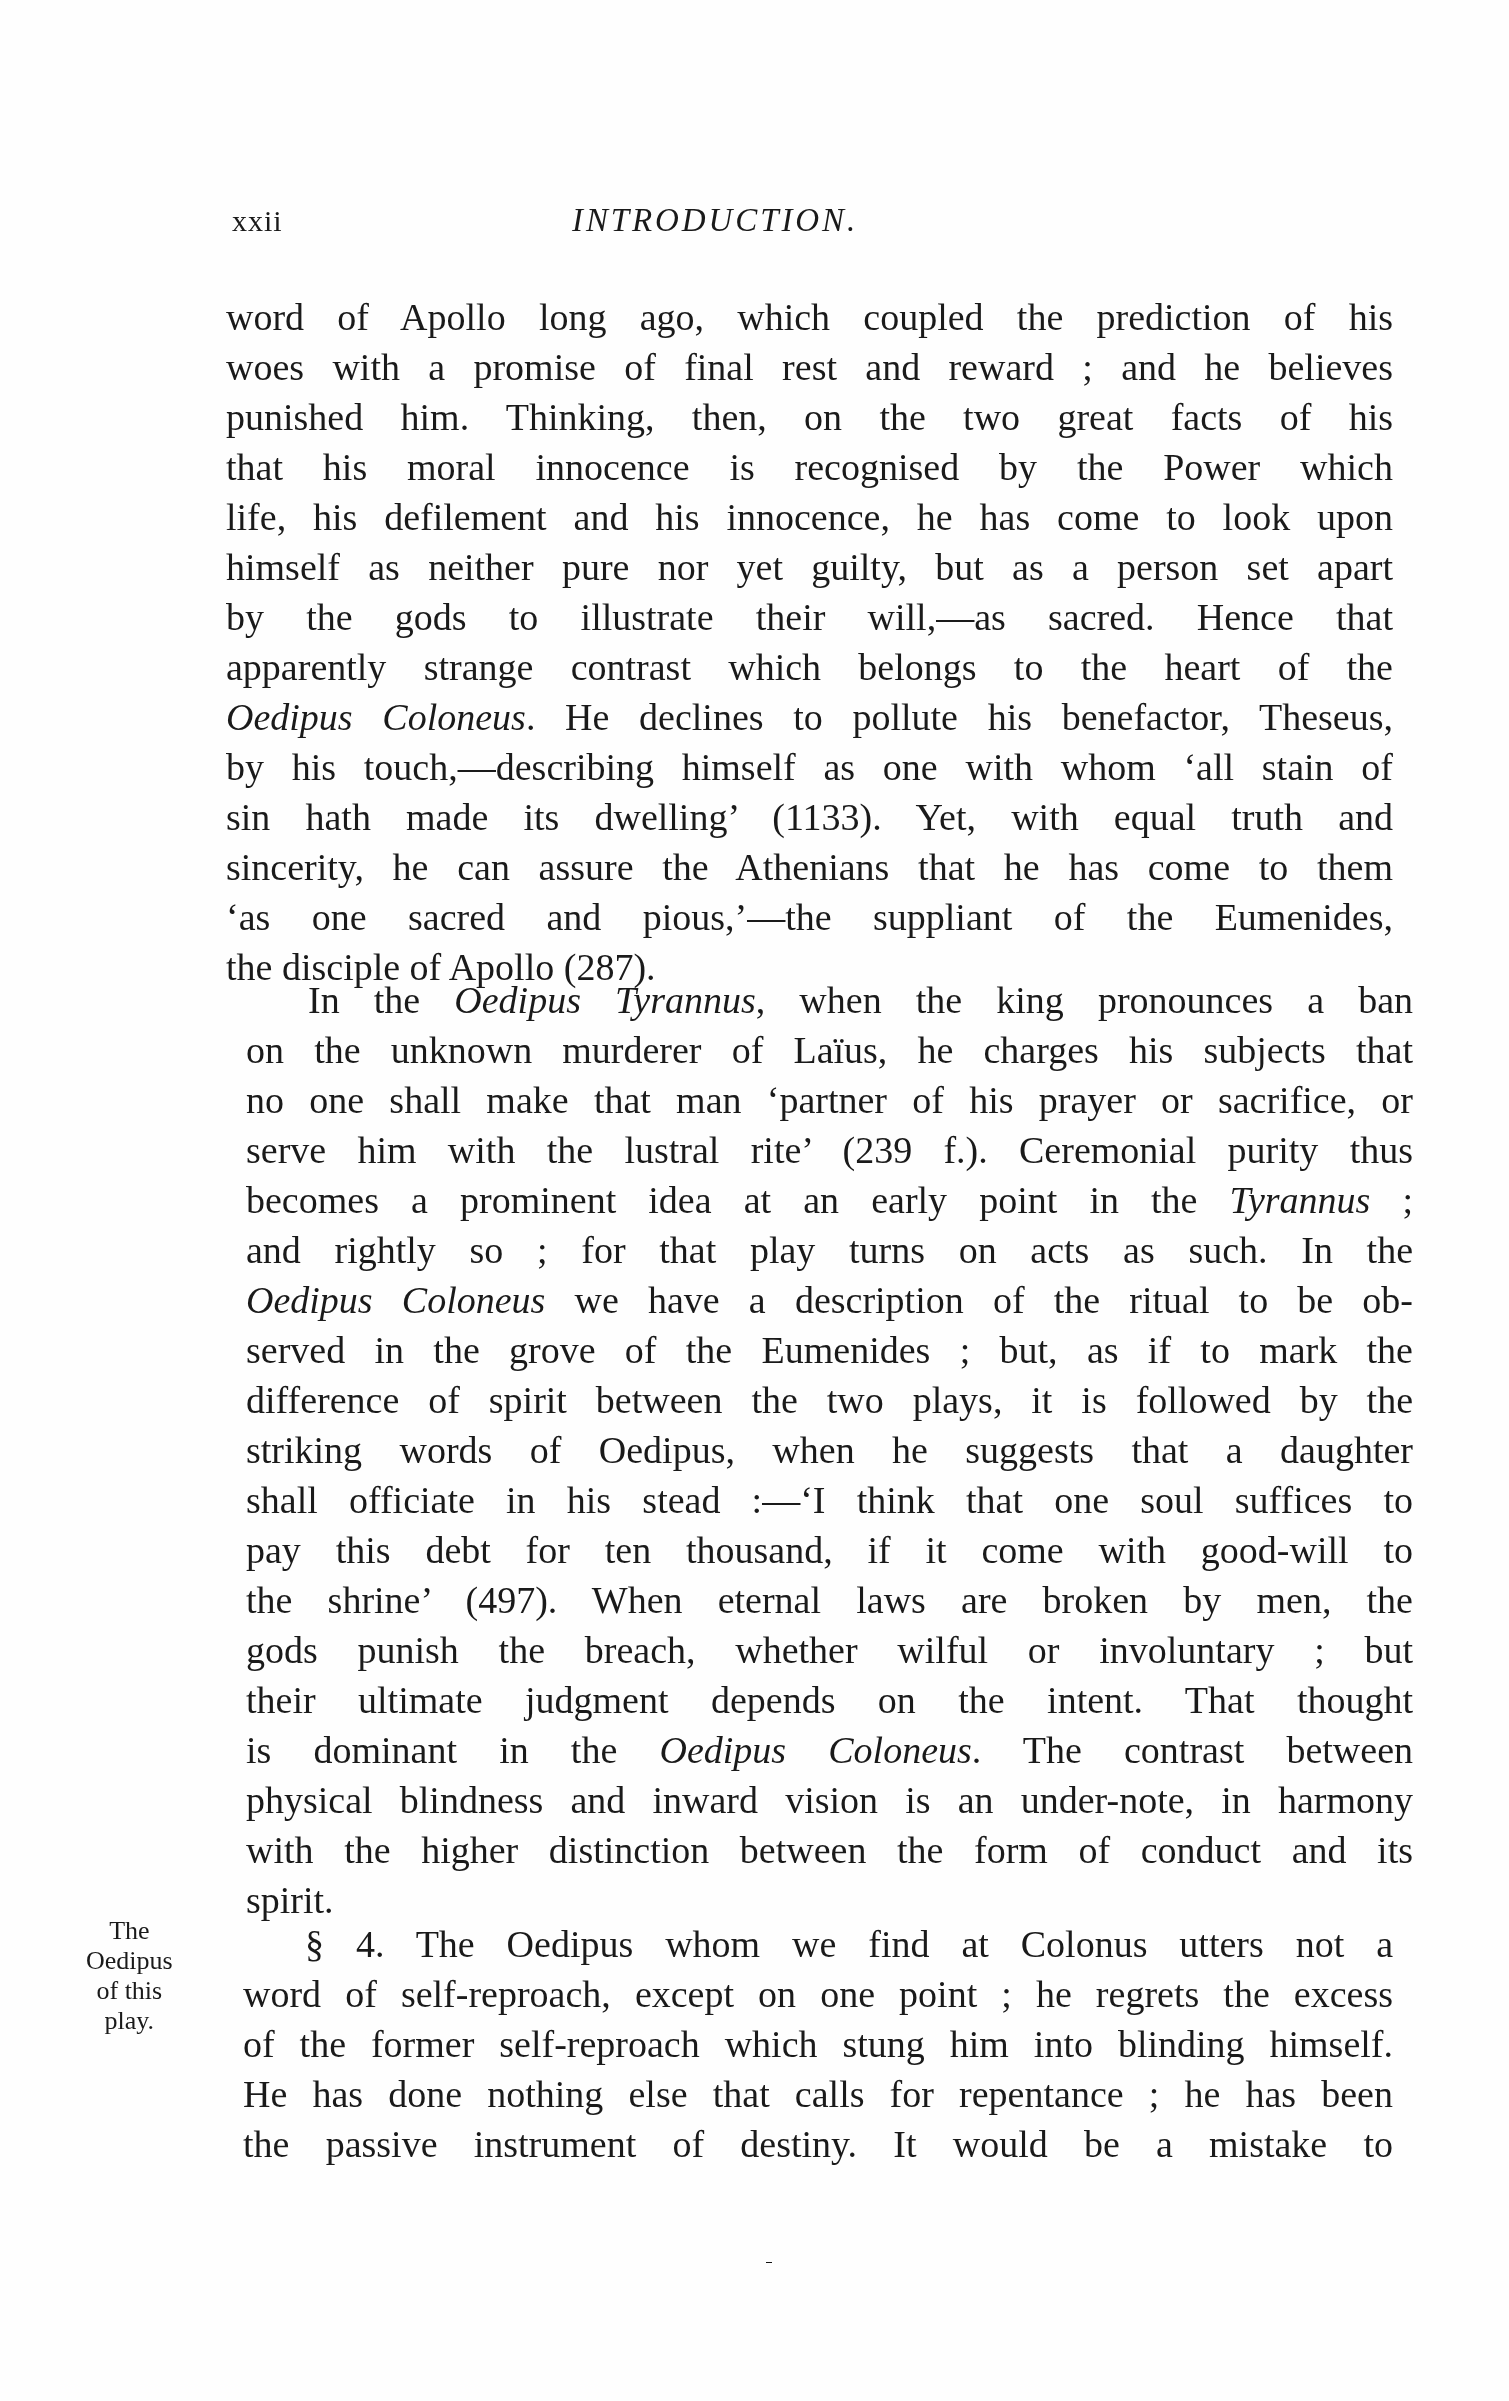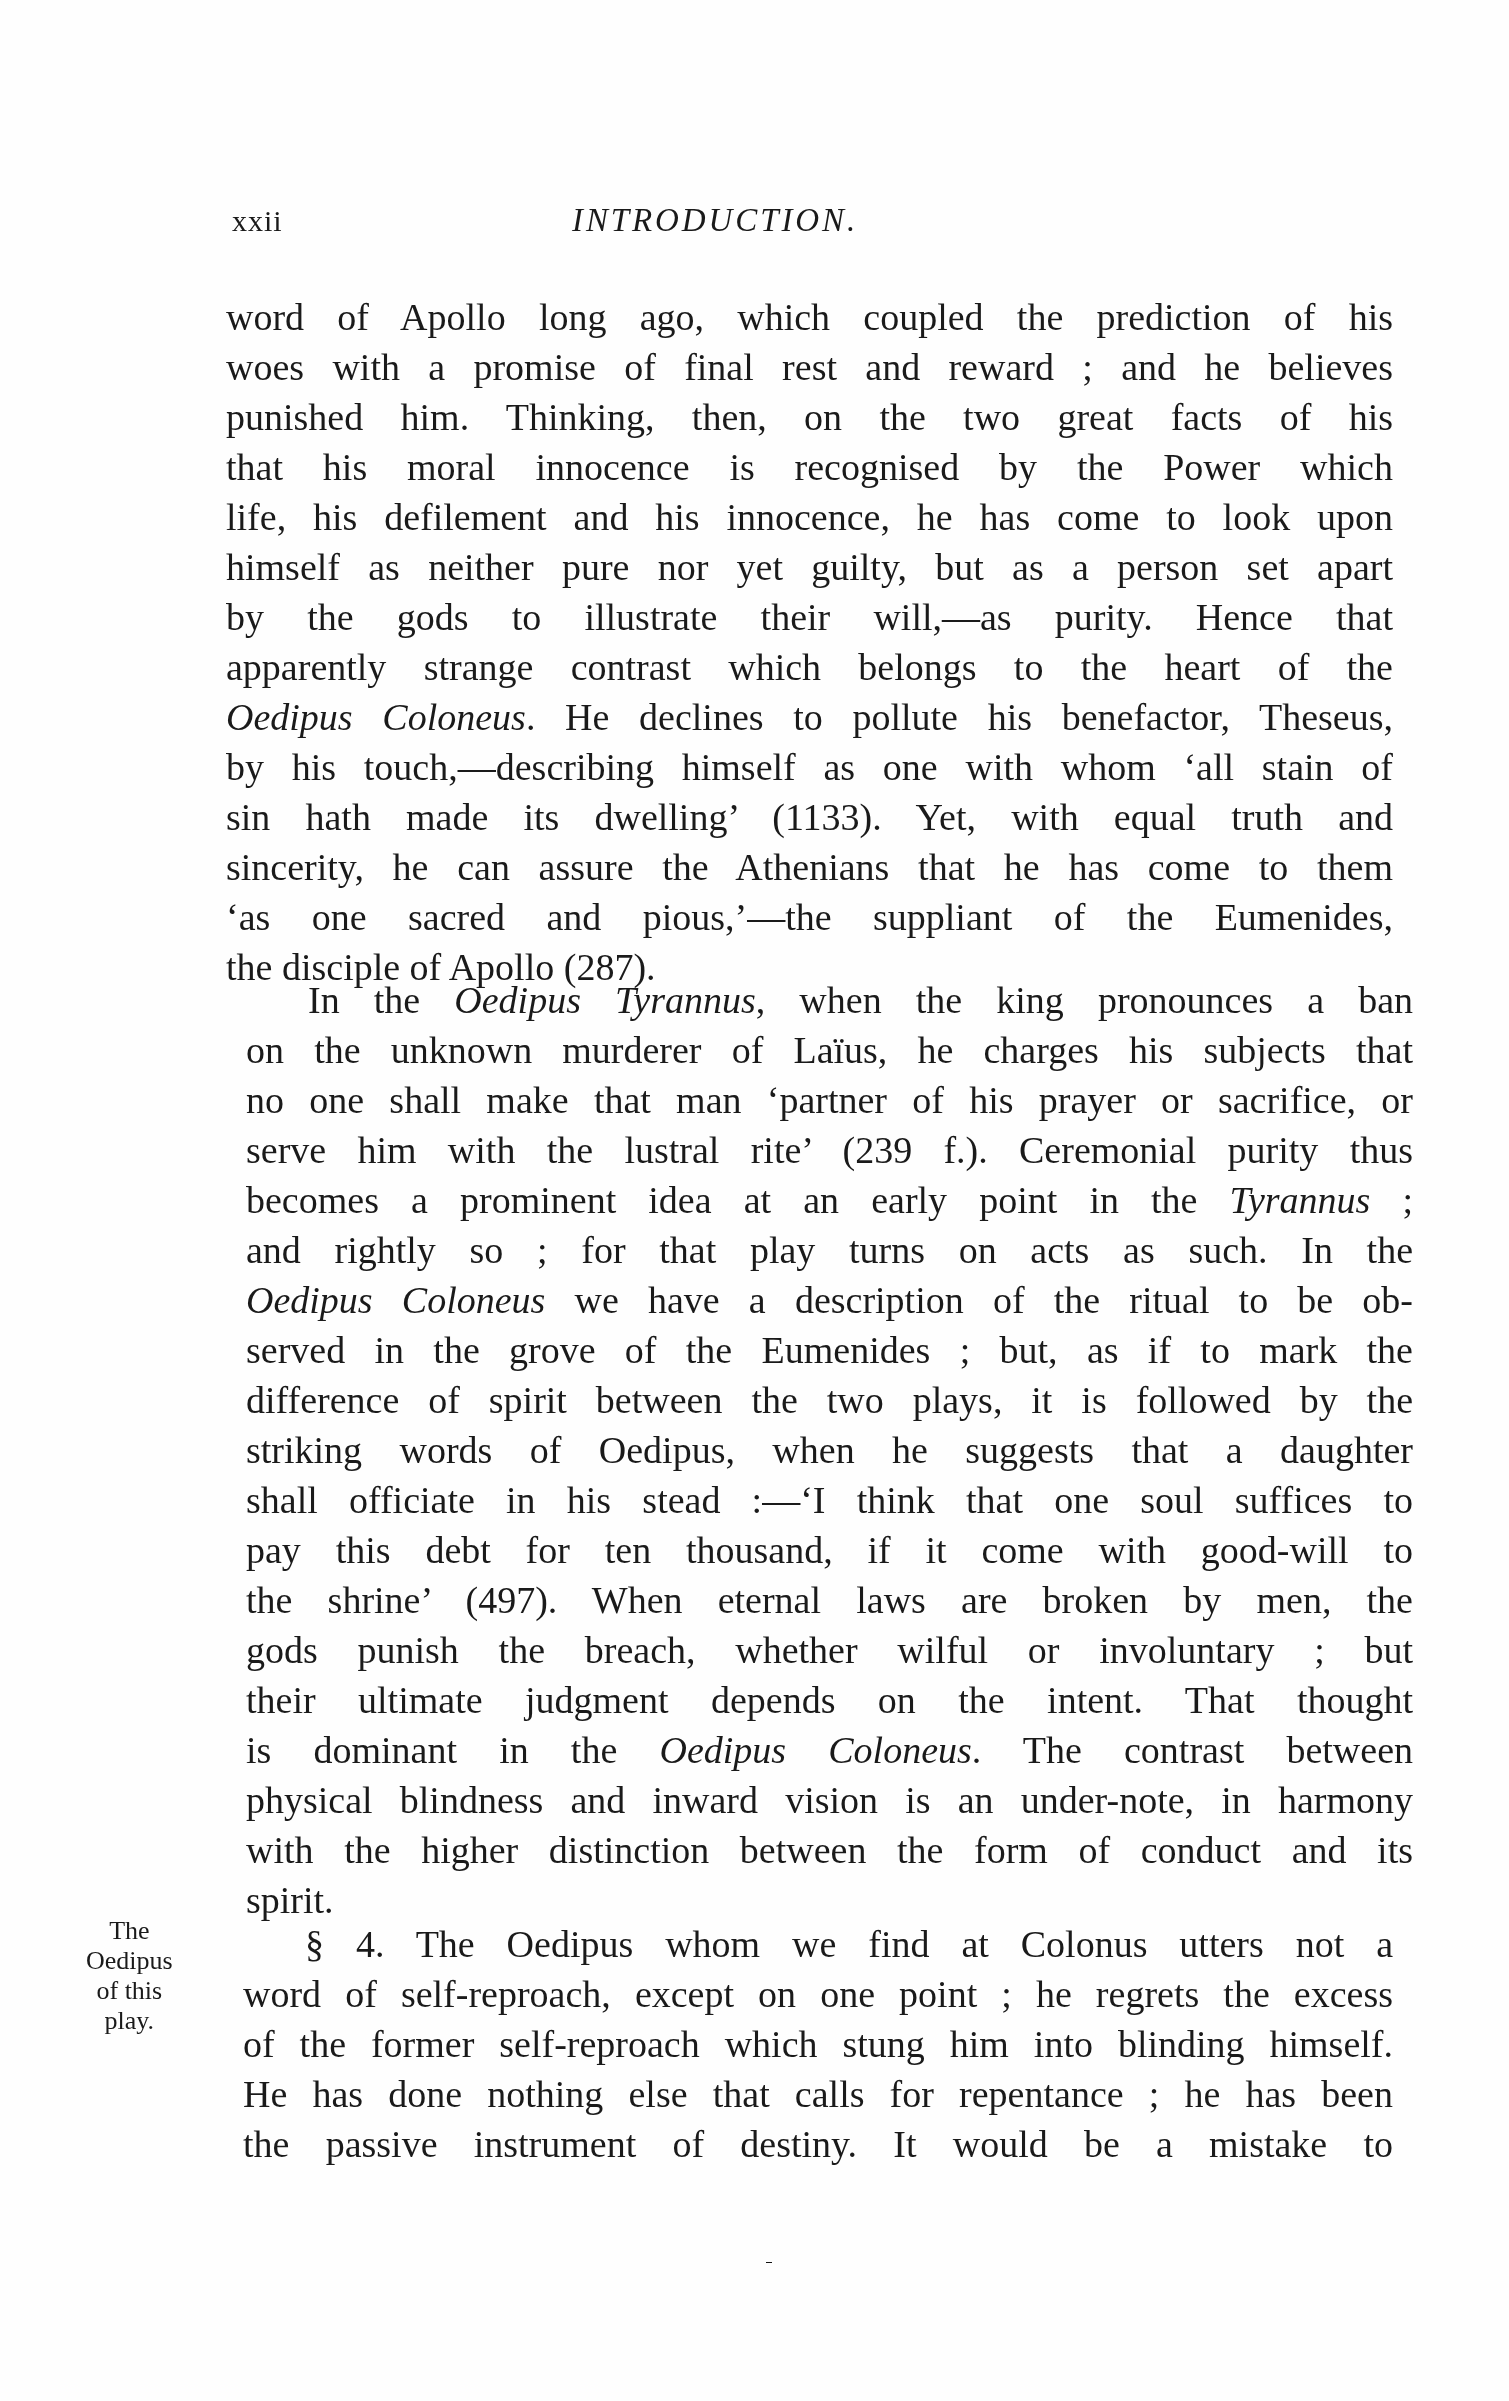--- a/index.html
+++ b/index.html
@@ -24,21 +24,21 @@
   <div class="folio">xxii</div>
   <div class="running-head">INTRODUCTION.</div>
 
   <div class="body" id="p1">
       <span class="line">word of Apollo long ago, which coupled the prediction of his</span>
       <span class="line">woes with a promise of final rest and reward ; and he believes</span>
       <span class="line">punished him. Thinking, then, on the two great facts of his</span>
       <span class="line">that his moral innocence is recognised by the Power which</span>
       <span class="line">life, his defilement and his innocence, he has come to look upon</span>
       <span class="line">himself as neither pure nor yet guilty, but as a person set apart</span>
-      <span class="line">by the gods to illustrate their will,—as purity. Hence that</span>
+      <span class="line">by the gods to illustrate their will,—as sacred. Hence that</span>
       <span class="line">apparently strange contrast which belongs to the heart of the</span>
       <span class="line"><i>Oedipus Coloneus</i>. He declines to pollute his benefactor, Theseus,</span>
       <span class="line">by his touch,—describing himself as one with whom ‘all stain of</span>
       <span class="line">sin hath made its dwelling’ (1133). Yet, with equal truth and</span>
       <span class="line">sincerity, he can assure the Athenians that he has come to them</span>
       <span class="line">‘as one sacred and pious,’—the suppliant of the Eumenides,</span>
       <span class="line last">the disciple of Apollo (287).</span>
     </div>
   <div class="body" id="p2" style="top: 975px; margin-left: 20px;">
       <span class="line indent">In the <i>Oedipus Tyrannus</i>, when the king pronounces a ban</span>

